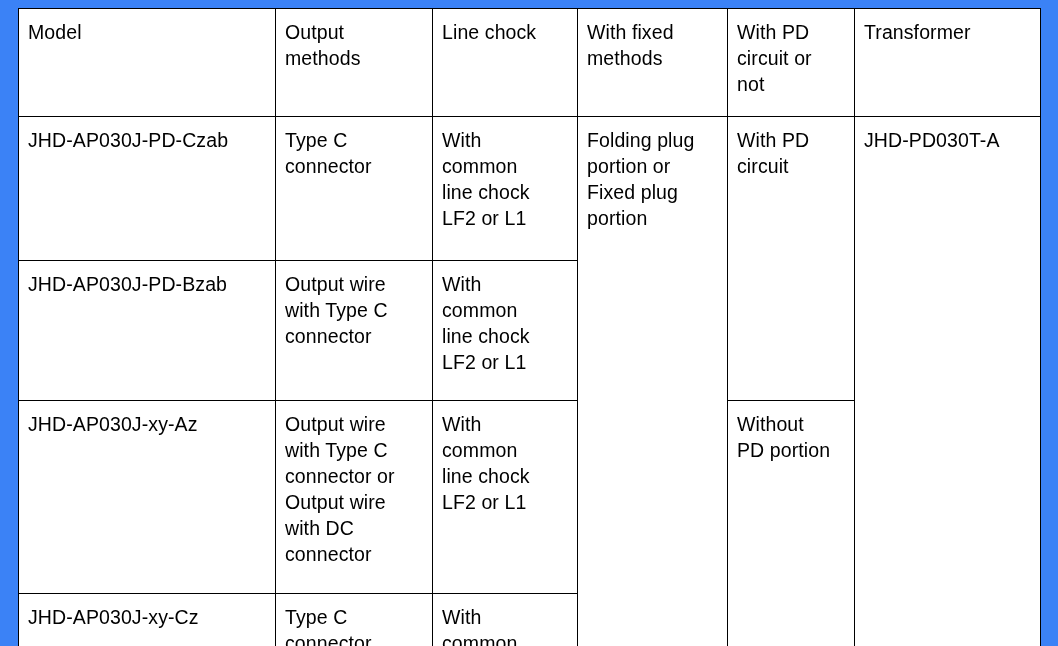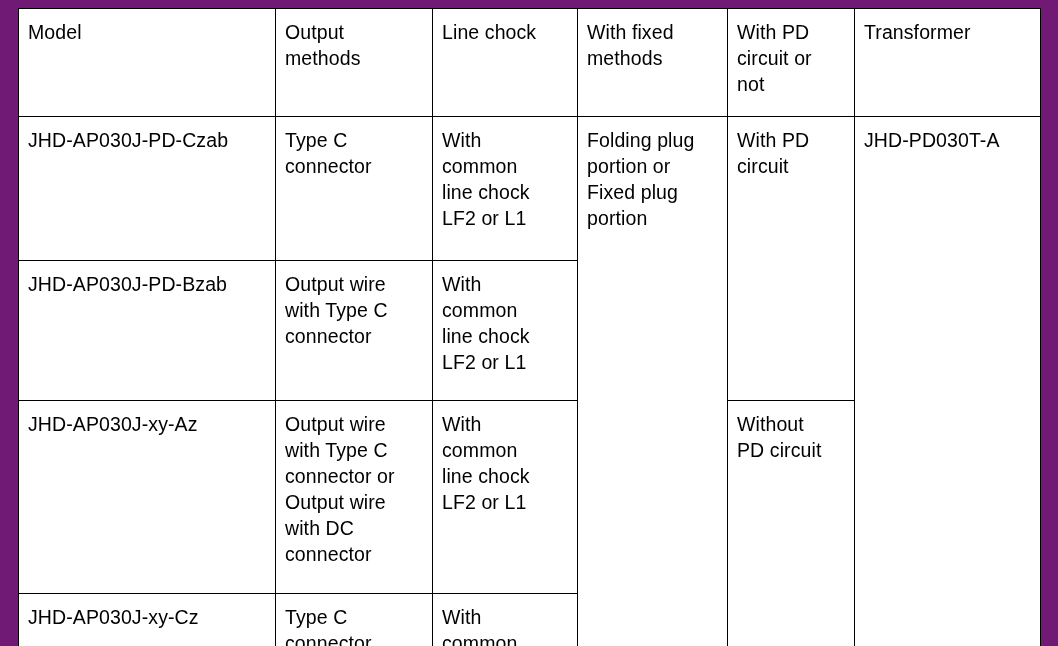--- a/index.html
+++ b/index.html
@@ -11,21 +11,21 @@
     width: 1058px;
     height: 646px;
     font-family: "Liberation Sans", sans-serif;
     color: #000000;
     overflow: hidden;
   }
   .page {
     position: relative;
     width: 1058px;
     height: 646px;
-    background: #701a75;
+    background: #3b82f6;
   }
   table.spec-table {
     position: absolute;
     left: 18px;
     top: 8px;
     width: 1022px;
     border-collapse: collapse;
     table-layout: fixed;
     background: #ffffff;
   }
@@ -161,21 +161,21 @@
 connector</span>
         </td>
         <td class="row-3">
           <span class="cell-text">With
 common
 line chock
 LF2 or L1</span>
         </td>
         <td class="row-3" rowspan="2">
           <span class="cell-text">Without
-PD circuit</span>
+PD portion</span>
         </td>
       </tr>
 
       <tr>
         <td class="row-4">
           <span class="cell-text">JHD-AP030J-xy-Cz</span>
         </td>
         <td class="row-4">
           <span class="cell-text">Type C
 connector</span>

